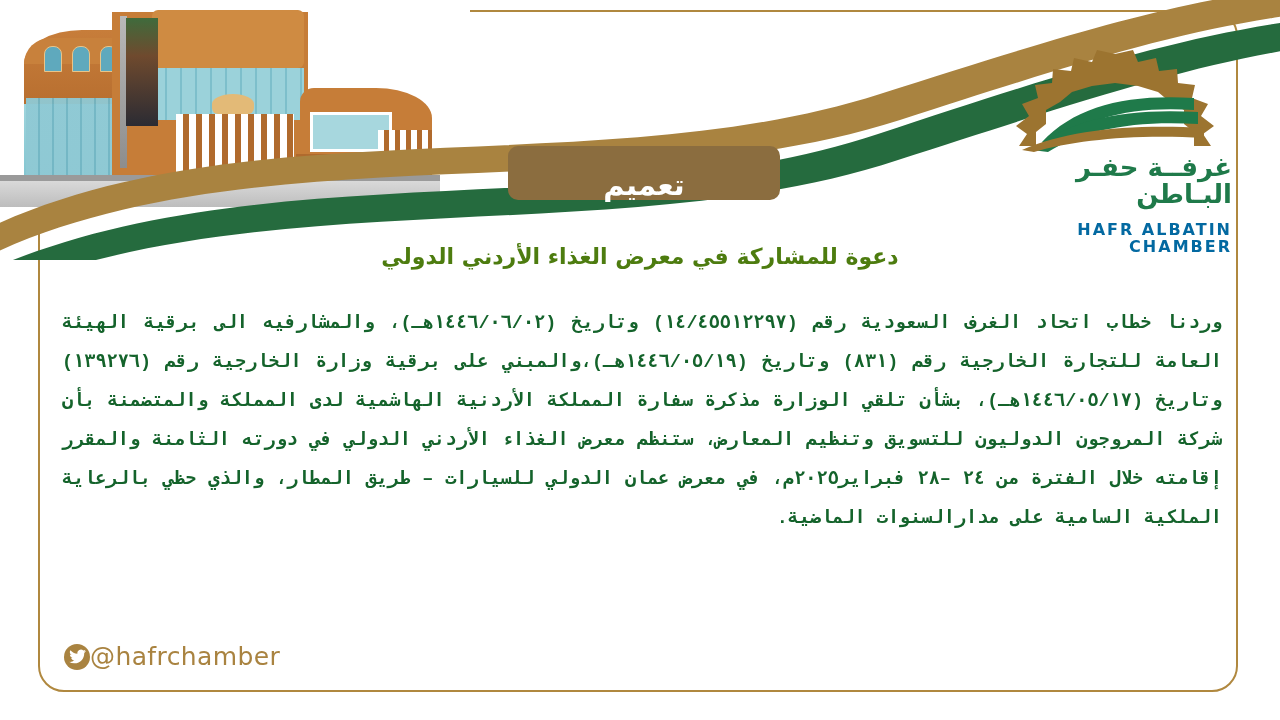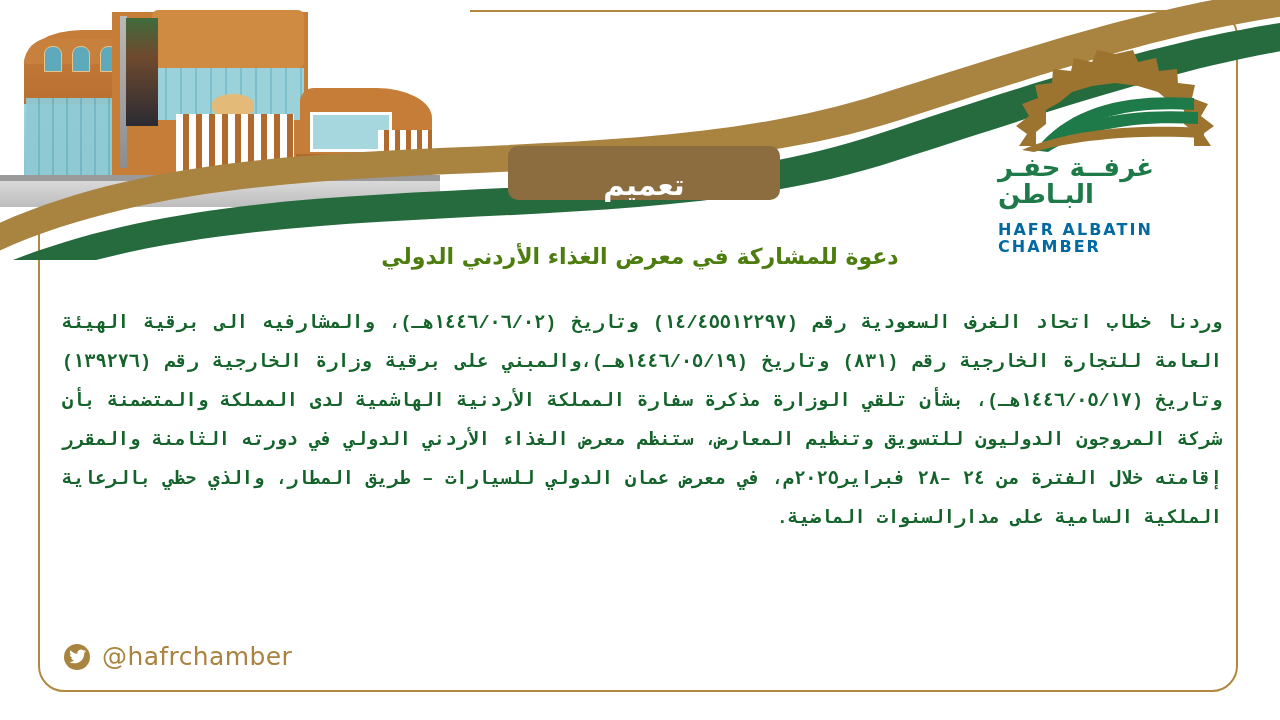--- a/index.html
+++ b/index.html
@@ -142,21 +142,21 @@
     z-index:7;
   }
   .title-pill span{
     color:#ffffff;font-size:29px;font-weight:700;letter-spacing:1px;
     line-height:1;
   }
 
   
   .logo{
     position:absolute;right:48px;top:46px;width:234px;height:154px;z-index:7;
-    text-align:left;
+    text-align:right;
   }
   .logo-mark{position:relative;width:234px;height:106px;}
   .logo-ar{
     color:#1f7a4a;font-size:26px;font-weight:700;line-height:1.05;
     letter-spacing:1px;margin-top:2px;
   }
   .logo-en{
     color:#0369a1;font-size:16px;font-weight:700;letter-spacing:2.0px;
     line-height:1.1;margin-top:12px;
   }
@@ -181,21 +181,21 @@
     direction:rtl;
     z-index:6;
     font-family:Liberation Mono, monospace;
   }
   .body-copy p{margin:0;}
   .body-copy p.last{text-align-last:right;}
 
   
   .footer{
     position:absolute;left:64px;top:642px;
-    display:flex;align-items:center;gap:12px;
+    display:flex;align-items:center;
     direction:ltr;
     z-index:6;
   }
   .tw-icon{
     width:26px;height:26px;border-radius:50%;
     background:#a98340;
     display:flex;align-items:center;justify-content:center;
   }
   .handle{
     color:#a98340;font-size:25px;font-weight:400;letter-spacing:.4px;

